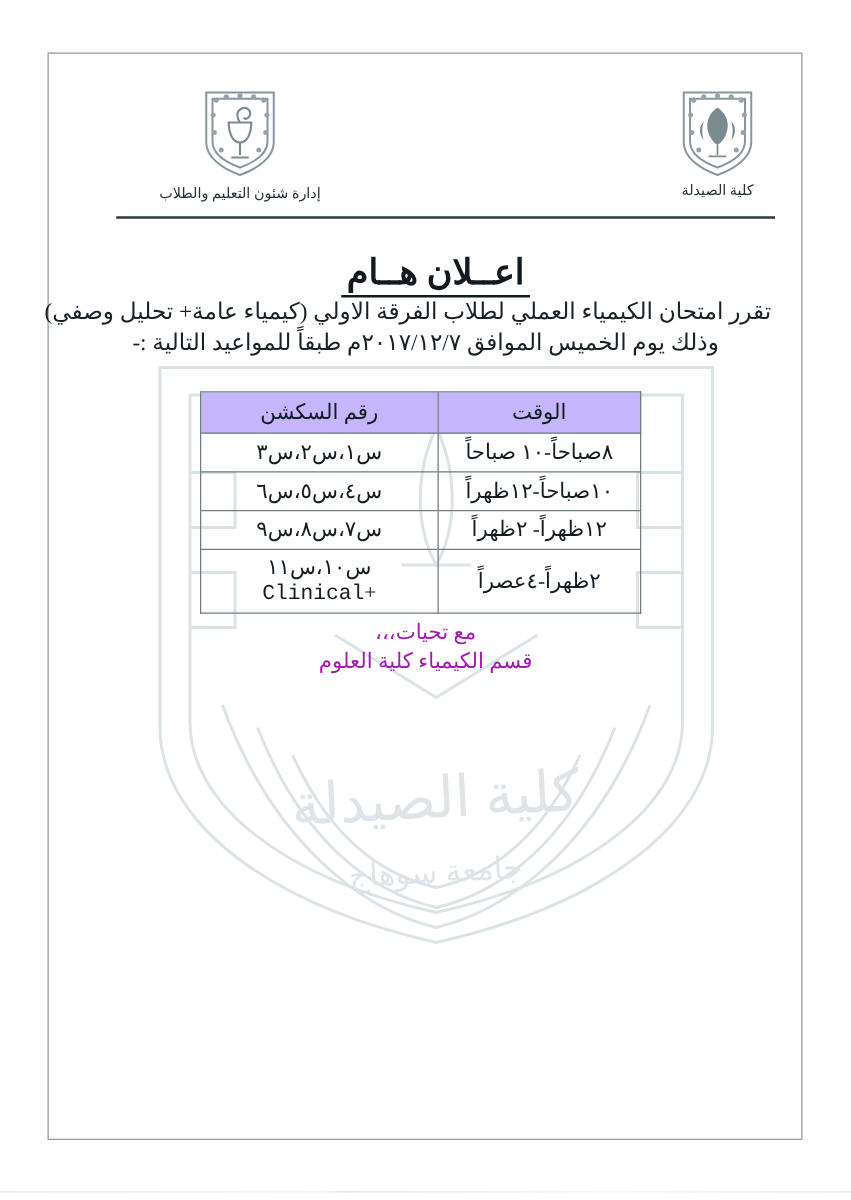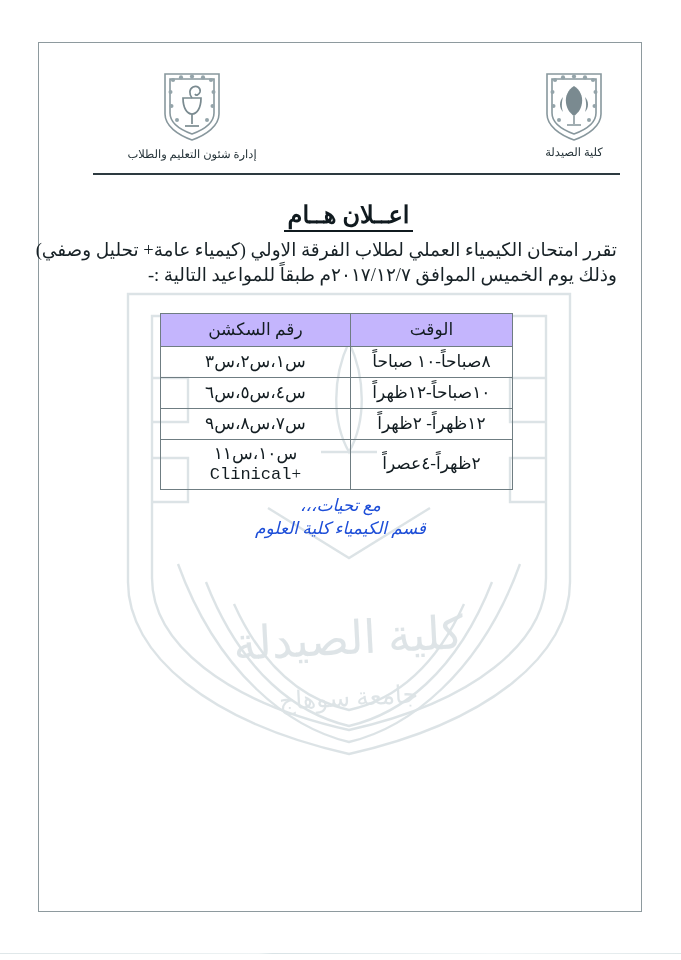--- a/index.html
+++ b/index.html
@@ -104,37 +104,37 @@
     border-top: 2px solid #2d3a40;
   }
 
   
   #announcement-title {
     position: absolute;
     left: 16px;
     right: 0;
     top: 201px;
     text-align: center;
-    font-size: 24px;
+    font-size: 28px;
     font-weight: bold;
     color: #101a1f;
     letter-spacing: 1px;
   }
   #announcement-title span {
     border-bottom: 2.5px solid #101a1f;
     padding: 0 4px 2px 4px;
   }
 
   
   #body-text {
     position: absolute;
     left: 64px;
     right: 64px;
     top: 238px;
-    text-align: right;
+    text-align: center;
     font-size: 18.5px;
     line-height: 25px;
     color: #172126;
   }
   #body-text .line { white-space: nowrap; }
 
   
   #schedule-table {
     position: absolute;
     left: 160px;
@@ -165,22 +165,21 @@
 
   
   #closing {
     position: absolute;
     left: 0;
     right: 0;
     top: 494px;
     text-align: center;
     font-size: 17px;
     line-height: 23px;
-    color: #1d4ed8;
-    font-style: italic;
+    color: #a21caf;
   }
 </style>
 </head>
 <body>
 
 <div id="scan-page">
 
   <div id="scan-edge-bottom"></div>
 
   <div id="page-frame"></div>

